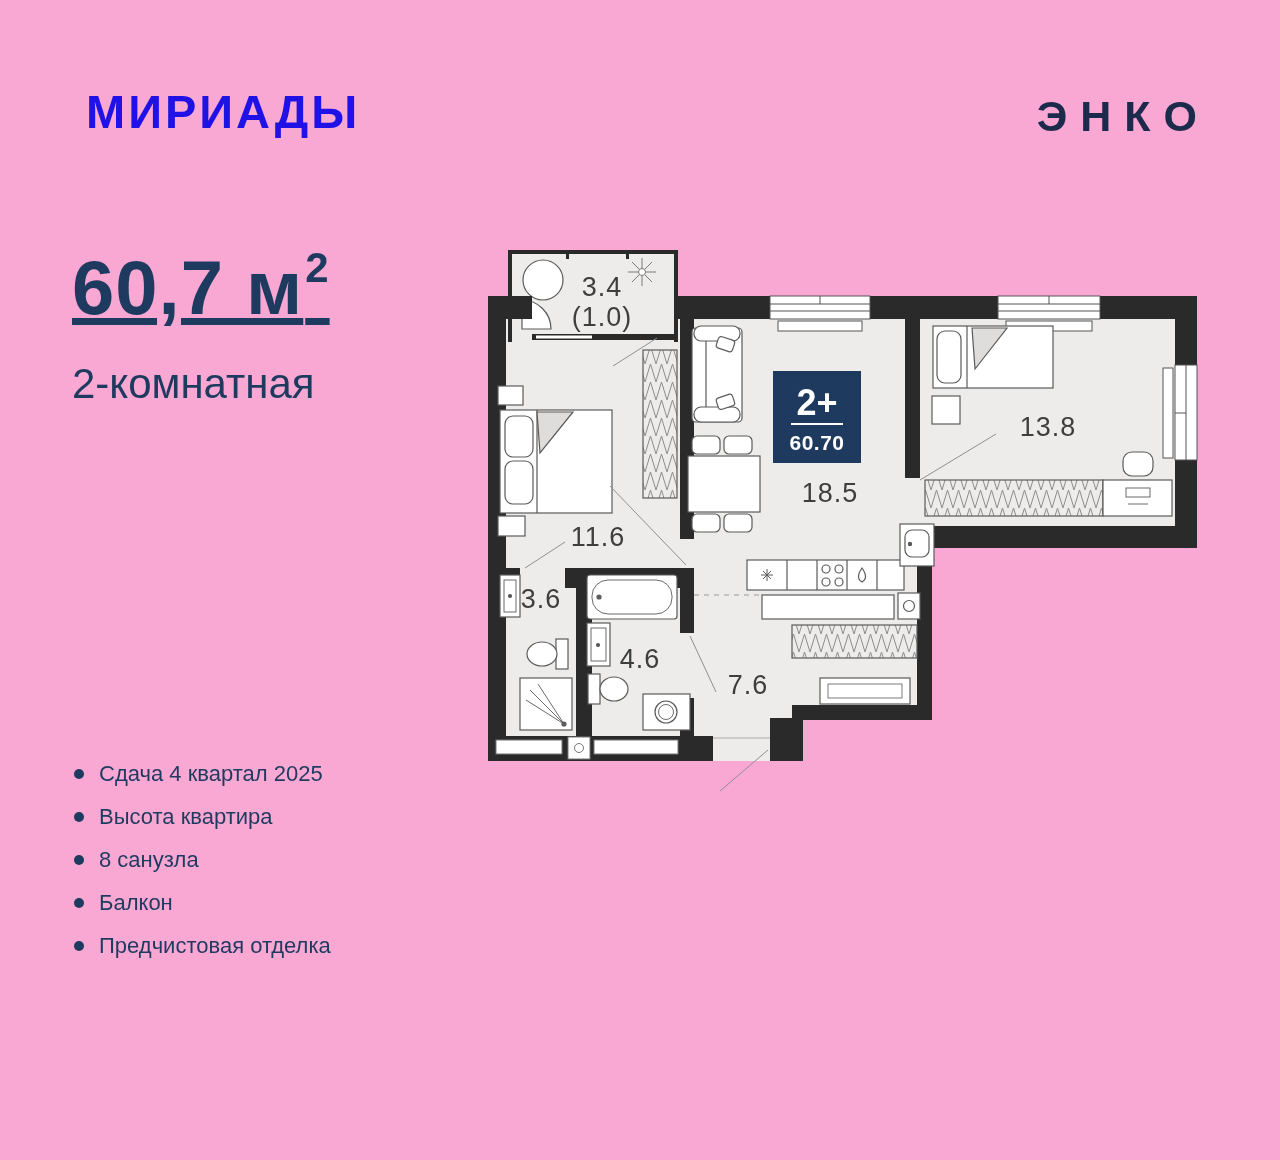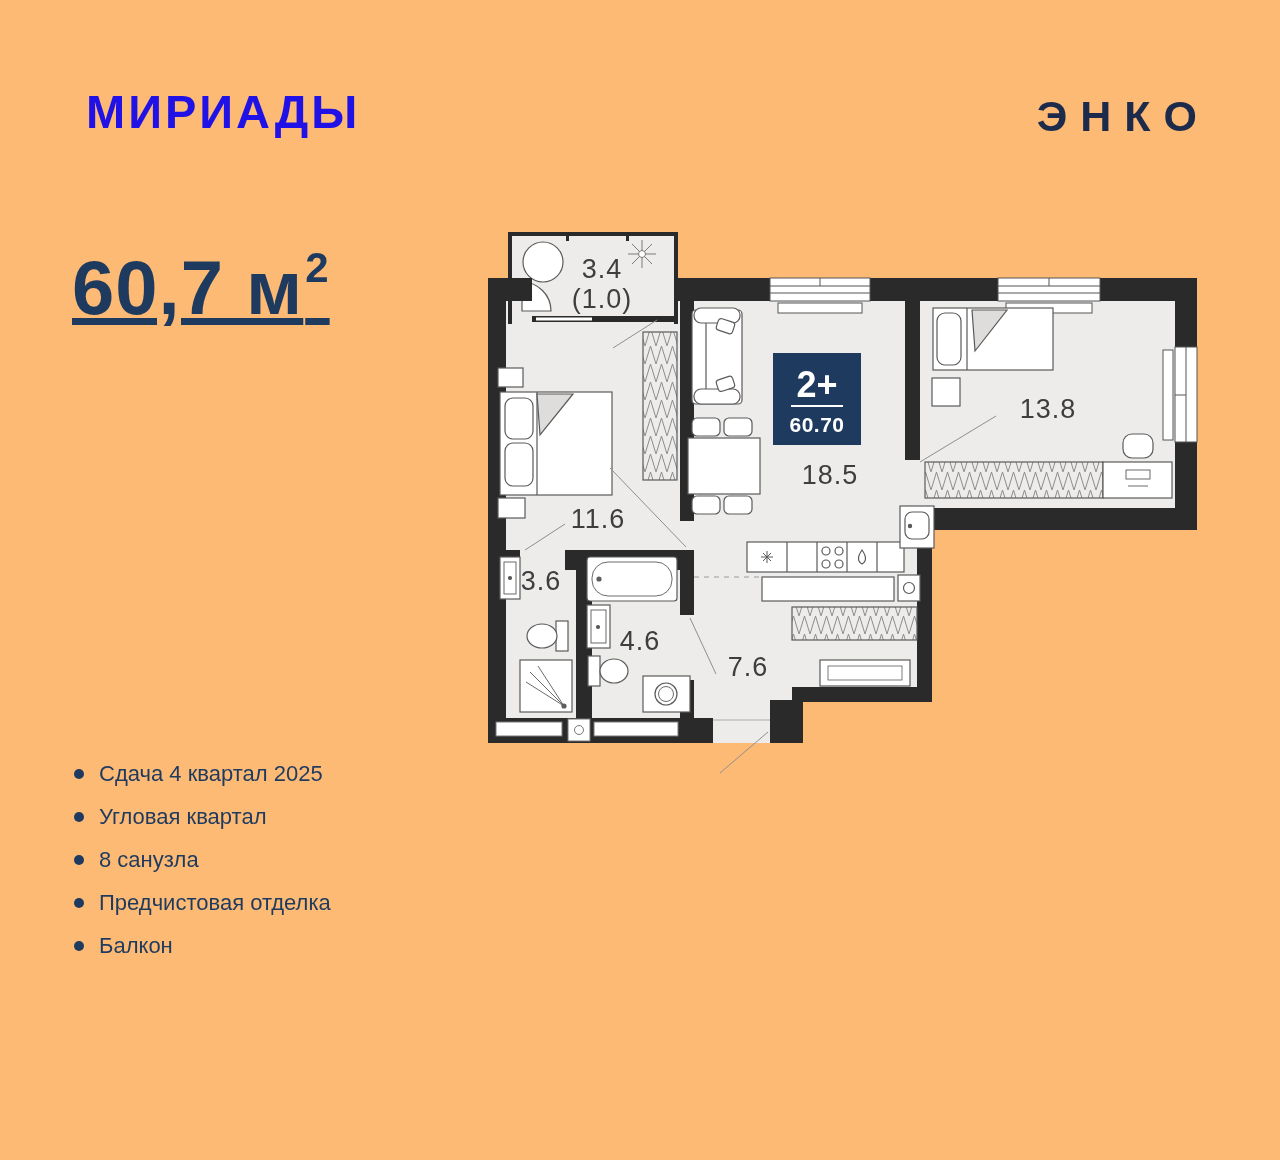--- a/index.html
+++ b/index.html
@@ -1,18 +1,18 @@
 <!DOCTYPE html>
 <html><head>
 <meta charset="utf-8">
 <style>
   html,body{margin:0;padding:0;}
   .page{
     position:relative;width:1280px;height:1160px;
-    background:#fdba74;overflow:hidden;
+    background:#f9a8d4;overflow:hidden;
     font-family:"Liberation Sans", sans-serif;color:#1e3a5f;
   }
   
   .brand{
     position:absolute;left:86px;top:84px;
     font-size:47px;font-weight:800;letter-spacing:3px;color:#2012e6;
   }
   .developer{
     position:absolute;left:950px;top:92px;width:260px;text-align:right;
     font-size:43px;font-weight:700;letter-spacing:13px;color:#1c2a4b;
@@ -42,58 +42,59 @@
   
   .details{position:absolute;left:0;top:876px;width:1280px;height:90px;}
   .detail{position:absolute;text-align:center;}
   .detail .lbl{font-size:22px;font-weight:500;color:#1e3a5f;}
   .detail .val{font-size:41px;font-weight:500;color:#1e3a5f;margin-top:9px;letter-spacing:0.5px;}
   .d1{left:478px;width:220px;}
   .d2{left:706px;width:150px;}
   .d3{left:858px;width:160px;}
   .d4{left:1038px;width:170px;}
   
-  .plan{position:absolute;left:480px;top:220px;width:740px;height:570px;}
+  .plan{position:absolute;left:480px;top:238px;width:740px;height:570px;}
   .plan svg{display:block;width:100%;height:100%;}
   .room-label{font-size:27px;fill:#3e3e3e;letter-spacing:1px;font-weight:400;}
   .badge-big{font-size:36px;font-weight:700;fill:#ffffff;}
   .badge-small{font-size:21px;font-weight:700;fill:#ffffff;letter-spacing:0.5px;}
 </style>
 </head>
 <body>
 
 <div class="page">
 
   <div class="brand">МИРИАДЫ</div>
   <div class="developer">ЭНКО</div>
 
   <div class="area">
     <span>60,7 м</span><sup>2</sup>
   </div>
+  <div class="rooms-type">2-комнатная</div>
 
   <ul class="features">
     <li>
         <span class="dot"></span>
         <span>Сдача 4 квартал 2025</span>
       </li>
     <li>
         <span class="dot"></span>
-        <span>Угловая квартал</span>
+        <span>Высота квартира</span>
       </li>
     <li>
         <span class="dot"></span>
         <span>8 санузла</span>
       </li>
     <li>
         <span class="dot"></span>
+        <span>Балкон</span>
+      </li>
+    <li>
+        <span class="dot"></span>
         <span>Предчистовая отделка</span>
-      </li>
-    <li>
-        <span class="dot"></span>
-        <span>Балкон</span>
       </li>
   </ul>
 
 
   <div class="plan">
   <svg viewBox="0 0 740 570" xmlns="http://www.w3.org/2000/svg">
     <defs>
       <pattern id="hatch" width="11" height="18" patternUnits="userSpaceOnUse">
         <path d="M0,18 L5.5,0 L11,18" fill="none" stroke="#8b8b8b" stroke-width="1"></path>
       </pattern>

